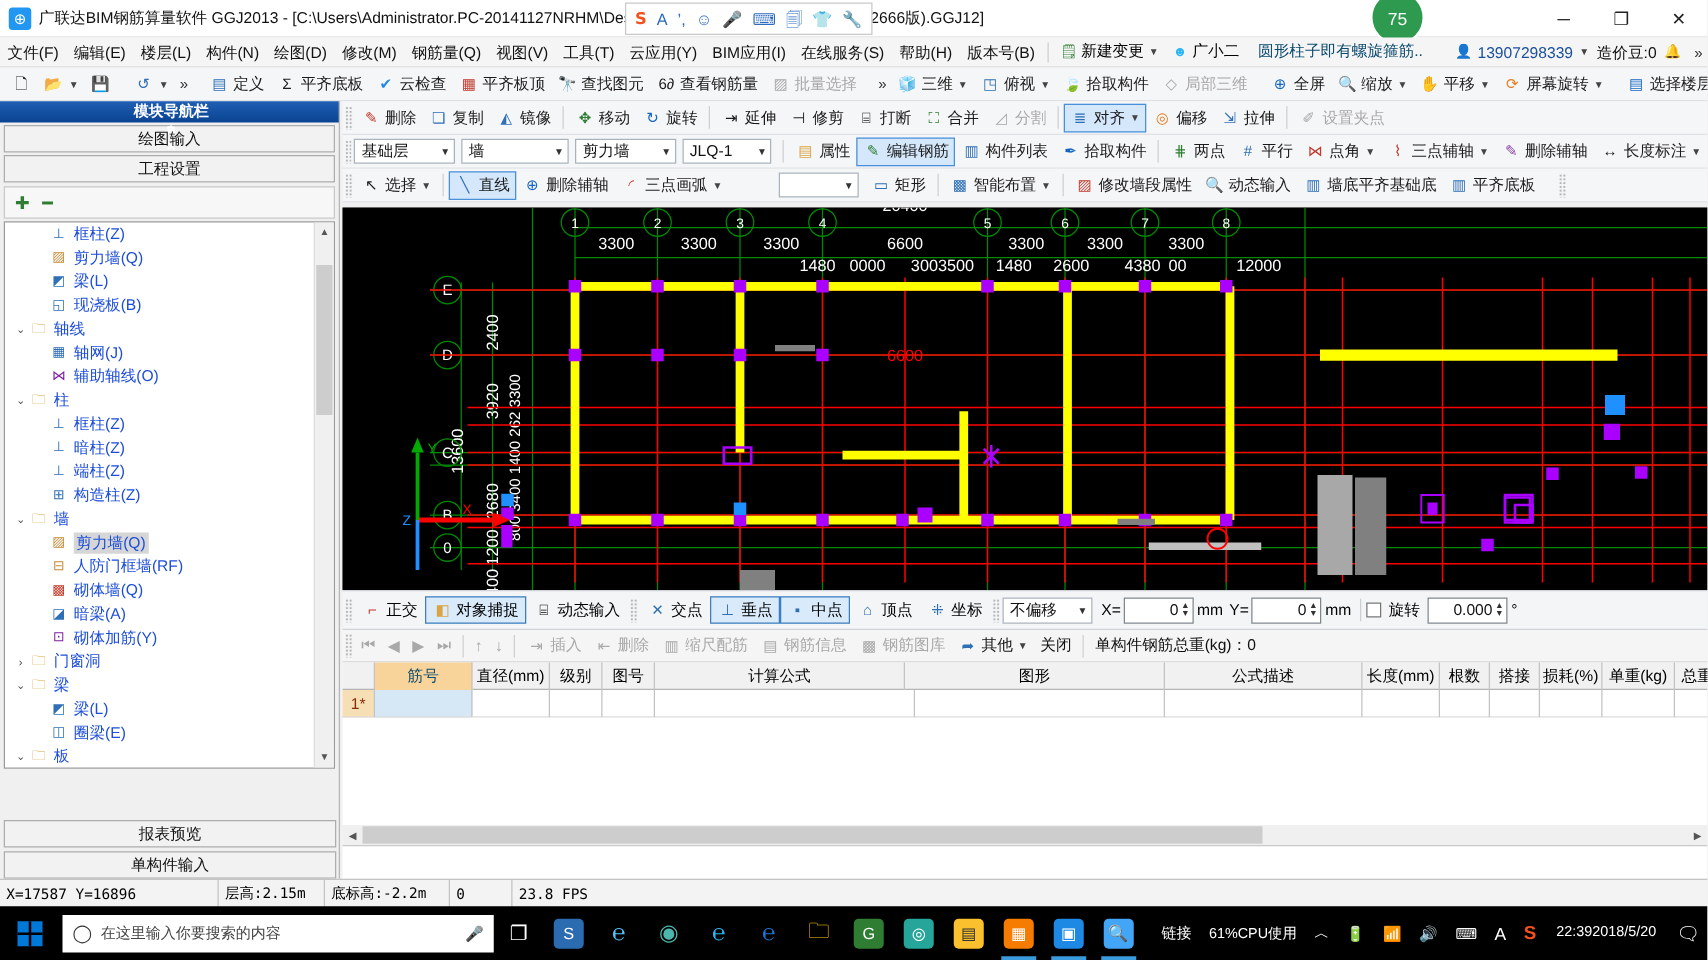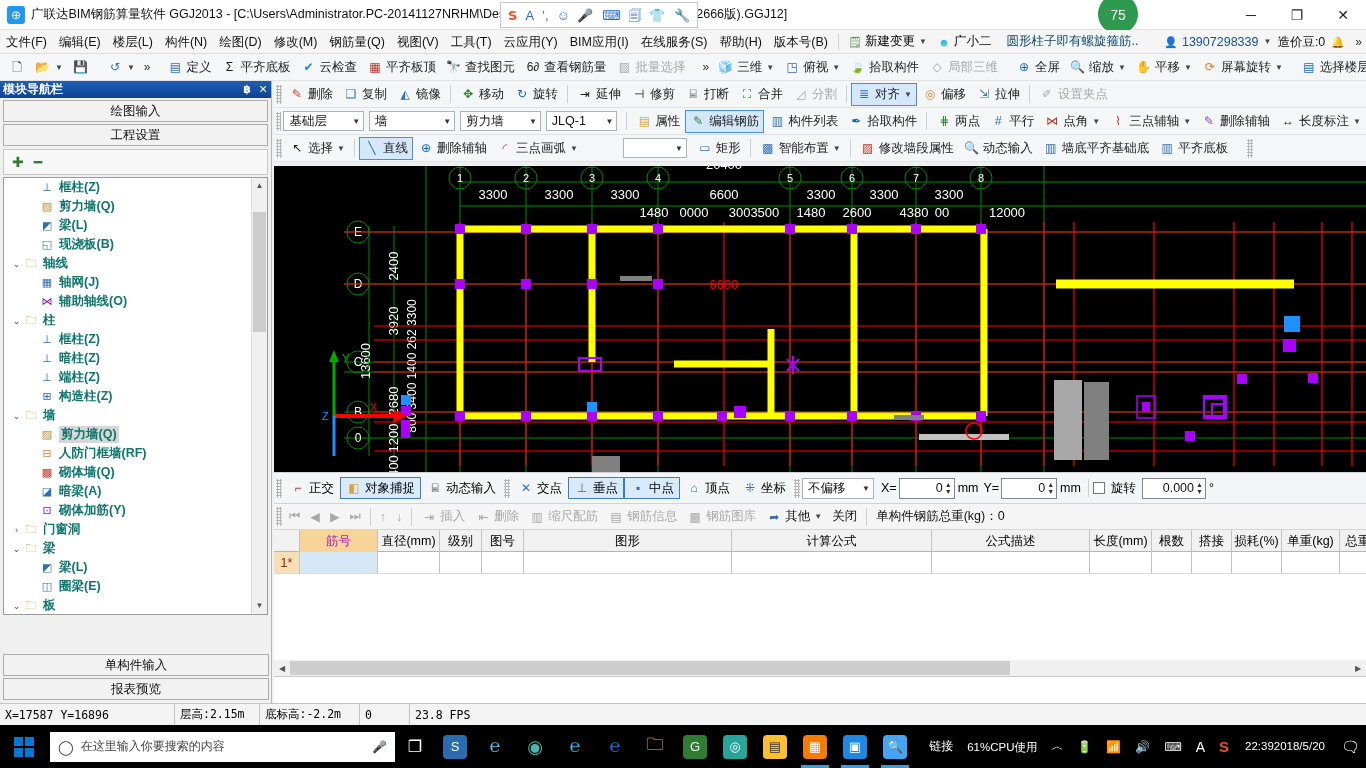--- a/index.html
+++ b/index.html
@@ -89,21 +89,21 @@
   .combo .cd{ font-size:8px; color:#333; margin-left:6px;}
 
   
   .leftpanel{
     position:absolute; left:0; top:81px; width:272px; height:622px;
     background:#f0f0f0; border-right:1px solid #b6b6b6;
   }
   .lp-title{
     height:17px; background:linear-gradient(#1f5fb5,#0a4391);
     color:#fff; font-size:12px; font-weight:bold;
-    display:flex; align-items:center; padding-left:3px;
+    display:flex; align-items:center; padding-left:3px;flex-direction:column;
   }
   .lp-title .sp{ flex:1; }
   .lp-title .tb{ width:16px;text-align:center;font-size:11px; }
   .lp-btn{
     margin:2px 3px 0 3px; height:22px; background:#f2f2f2;
     border:1px solid #adadad; display:flex;align-items:center;justify-content:center;
     font-size:12.5px; color:#111;
   }
   .lp-toolstrip{
     margin:3px 3px 0 3px; height:26px; background:#f7f7f7; border:1px solid #c8c8c8;
@@ -111,21 +111,21 @@
   }
   .tree{
     margin:2px 3px 0 3px; height:438px; background:#fff; border:1px solid #9a9a9a;
     position:relative; overflow:hidden;
   }
   .tree-scroll{ position:absolute; left:0; top:0; right:16px; bottom:0; overflow:hidden;}
   .tnode{ display:flex; align-items:center; height:19px; font-size:12.5px; white-space:nowrap;}
   .tnode .exp{ width:13px;text-align:center;font-size:9px;color:#4d4d4d;}
   .tnode .ti{ width:16px;height:15px;margin-right:4px;display:inline-block;text-align:center;
               line-height:15px; font-size:11px;}
-  .tnode .tl{ color:#0f766e;font-weight:bold; }
+  .tnode .tl{ color:#1d4ed8; }
   .tnode.sel .tl{ background:#d6d6d6; padding:0 2px;}
   .indent1{ padding-left:6px; }
   .indent2{ padding-left:22px; }
   .scrollbar-v{
     position:absolute; right:0; top:0; width:16px; bottom:0; background:#f0f0f0;
     border-left:1px solid #ddd;
   }
   .sb-arrow{ height:16px; text-align:center; line-height:16px; font-size:8px;
              background:#f0f0f0; color:#555;}
   .sb-thumb{ position:absolute; left:1px; right:1px; background:#cdcdcd; }
@@ -166,21 +166,21 @@
   }
   .rb-tool{ display:flex;align-items:center;gap:3px;padding:2px 5px;font-size:12.5px;color:#a9a9a9;}
   .rb-tool.en{ color:#111; }
   .grid-head{
     display:flex; height:22px; background:#f1f1f1; border-bottom:1px solid #b5b5b5;
   }
   .gh{
     border-right:1px solid #c3c3c3; font-size:12.5px; color:#000;
     display:flex;align-items:center;justify-content:center; height:22px;
   }
-  .gh.hl{ background:#f8d49a; color:#a21caf; }
+  .gh.hl{ background:#f8d49a; color:#0c4a6e; }
   .grid-row{ display:flex; height:22px; }
   .gc{ border-right:1px solid #c3c3c3; border-bottom:1px solid #dcdcdc; height:22px;
        display:flex;align-items:center;justify-content:center;font-size:12.5px;}
   .gc.rowno{ background:#f7dfb5; color:#8a2a0a; }
   .gc.active{ background:#d6e7f5; }
   .grid-body{ position:relative; height:125px; border-bottom:1px solid #c9c9c9;}
   .rb-hscroll{
     position:absolute; left:0; bottom:0; width:1092px; height:16px; background:#f0f0f0;
     display:flex; align-items:center;
   }
@@ -702,22 +702,22 @@
           </div>
         </div>
       <div class="scrollbar-v">
         <div class="sb-arrow">▲</div>
         <div class="sb-thumb" style="top:34px;height:120px;"></div>
         <div class="sb-arrow" style="position:absolute;bottom:0;left:0;right:0;">▼</div>
       </div>
     </div>
 
     <div class="lp-bottom">
+      <div class="lp-btn" style="margin-bottom:3px;">报表预览</div>
       <div class="lp-btn">单构件输入</div>
-      <div class="lp-btn" style="margin-bottom:3px;">报表预览</div>
     </div>
   </div>
 
   <div class="canvas">
     <svg width="1092" height="306" viewBox="0 0 1092 306">
       <rect x="0" y="0" width="1092" height="306" fill="#000"></rect>
 
       <g stroke="#008a00" stroke-width="1" fill="none">
         <line x1="186" y1="0" x2="186" y2="306"></line>
         <line x1="152" y1="0" x2="152" y2="306"></line>
@@ -1028,22 +1028,22 @@
       <div class="vsep"></div>
       <div class="rb-tool en">单构件钢筋总重(kg)：0</div>
     </div>
 
     <div class="grid-head" id="grid-head">
         <div class="gh" style="width: 26px; flex: 0 0 26px;"></div>
         <div class="gh hl" style="width: 78px; flex: 0 0 78px;">筋号</div>
         <div class="gh" style="width: 62px; flex: 0 0 62px;">直径(mm)</div>
         <div class="gh" style="width: 42px; flex: 0 0 42px;">级别</div>
         <div class="gh" style="width: 42px; flex: 0 0 42px;">图号</div>
+        <div class="gh" style="width: 200px; flex: 0 0 200px;">计算公式</div>
         <div class="gh" style="width: 208px; flex: 0 0 208px;">图形</div>
-        <div class="gh" style="width: 200px; flex: 0 0 200px;">计算公式</div>
         <div class="gh" style="width: 158px; flex: 0 0 158px;">公式描述</div>
         <div class="gh" style="width: 62px; flex: 0 0 62px;">长度(mm)</div>
         <div class="gh" style="width: 40px; flex: 0 0 40px;">根数</div>
         <div class="gh" style="width: 40px; flex: 0 0 40px; text-align: center;">搭接</div>
         <div class="gh" style="width: 50px; flex: 0 0 50px;">损耗(%)</div>
         <div class="gh" style="width: 58px; flex: 0 0 58px;">单重(kg)</div>
         <div class="gh" style="width: 58px; flex: 0 0 58px;">总重(kg)</div>
       </div>
     <div class="grid-body">
       <div class="grid-row" id="grid-row">

